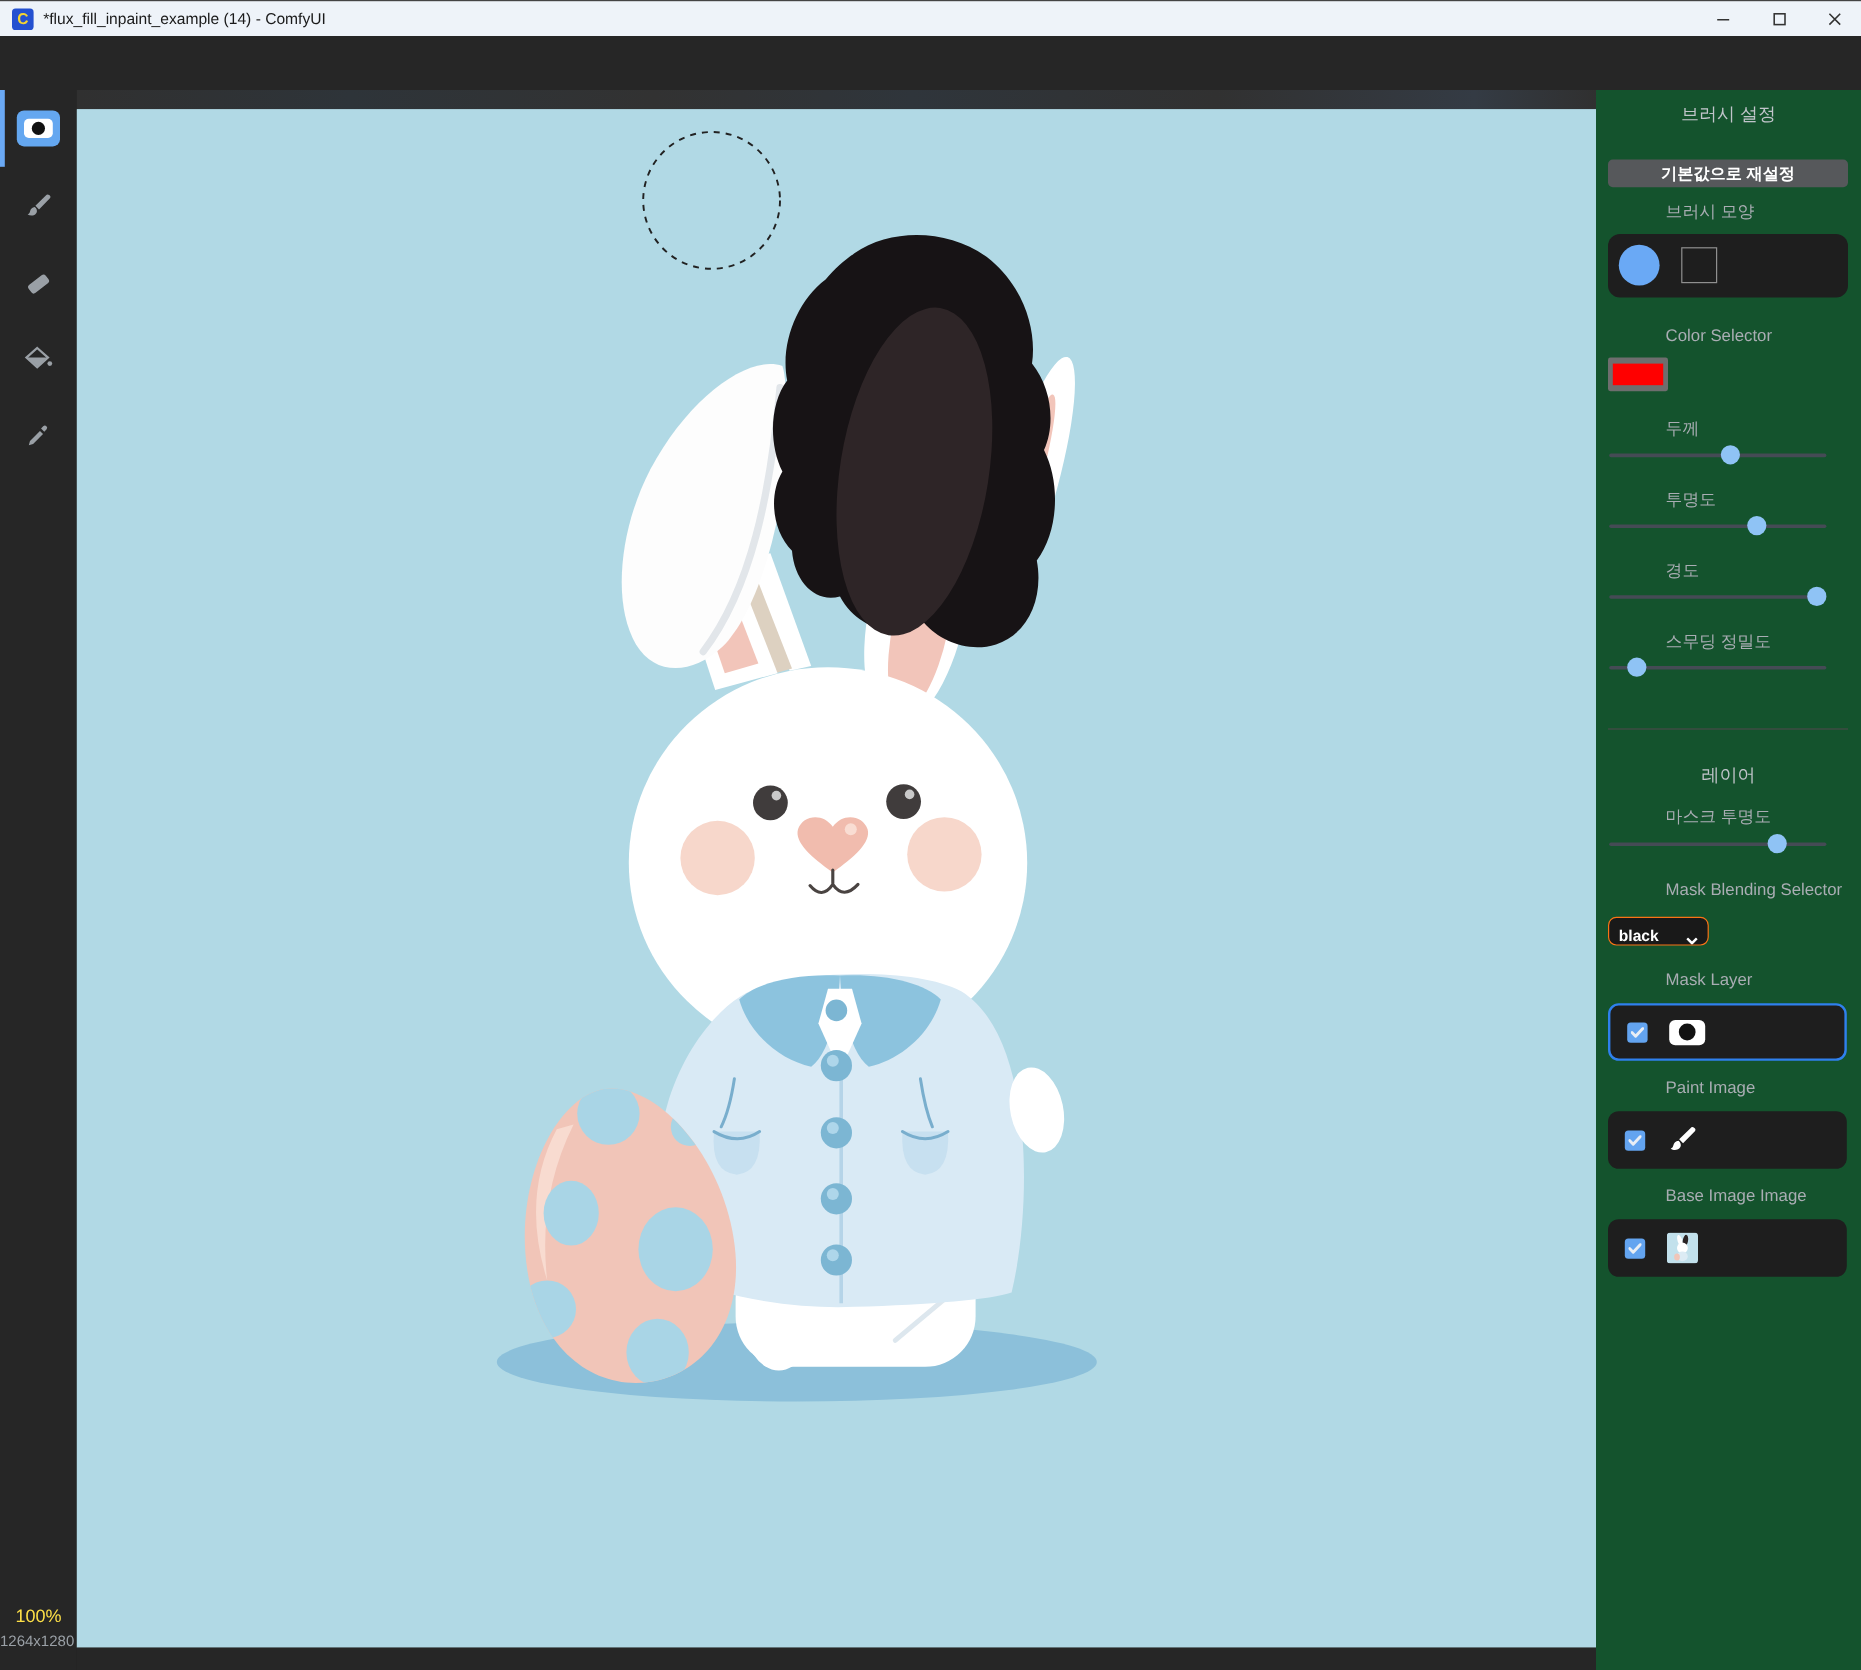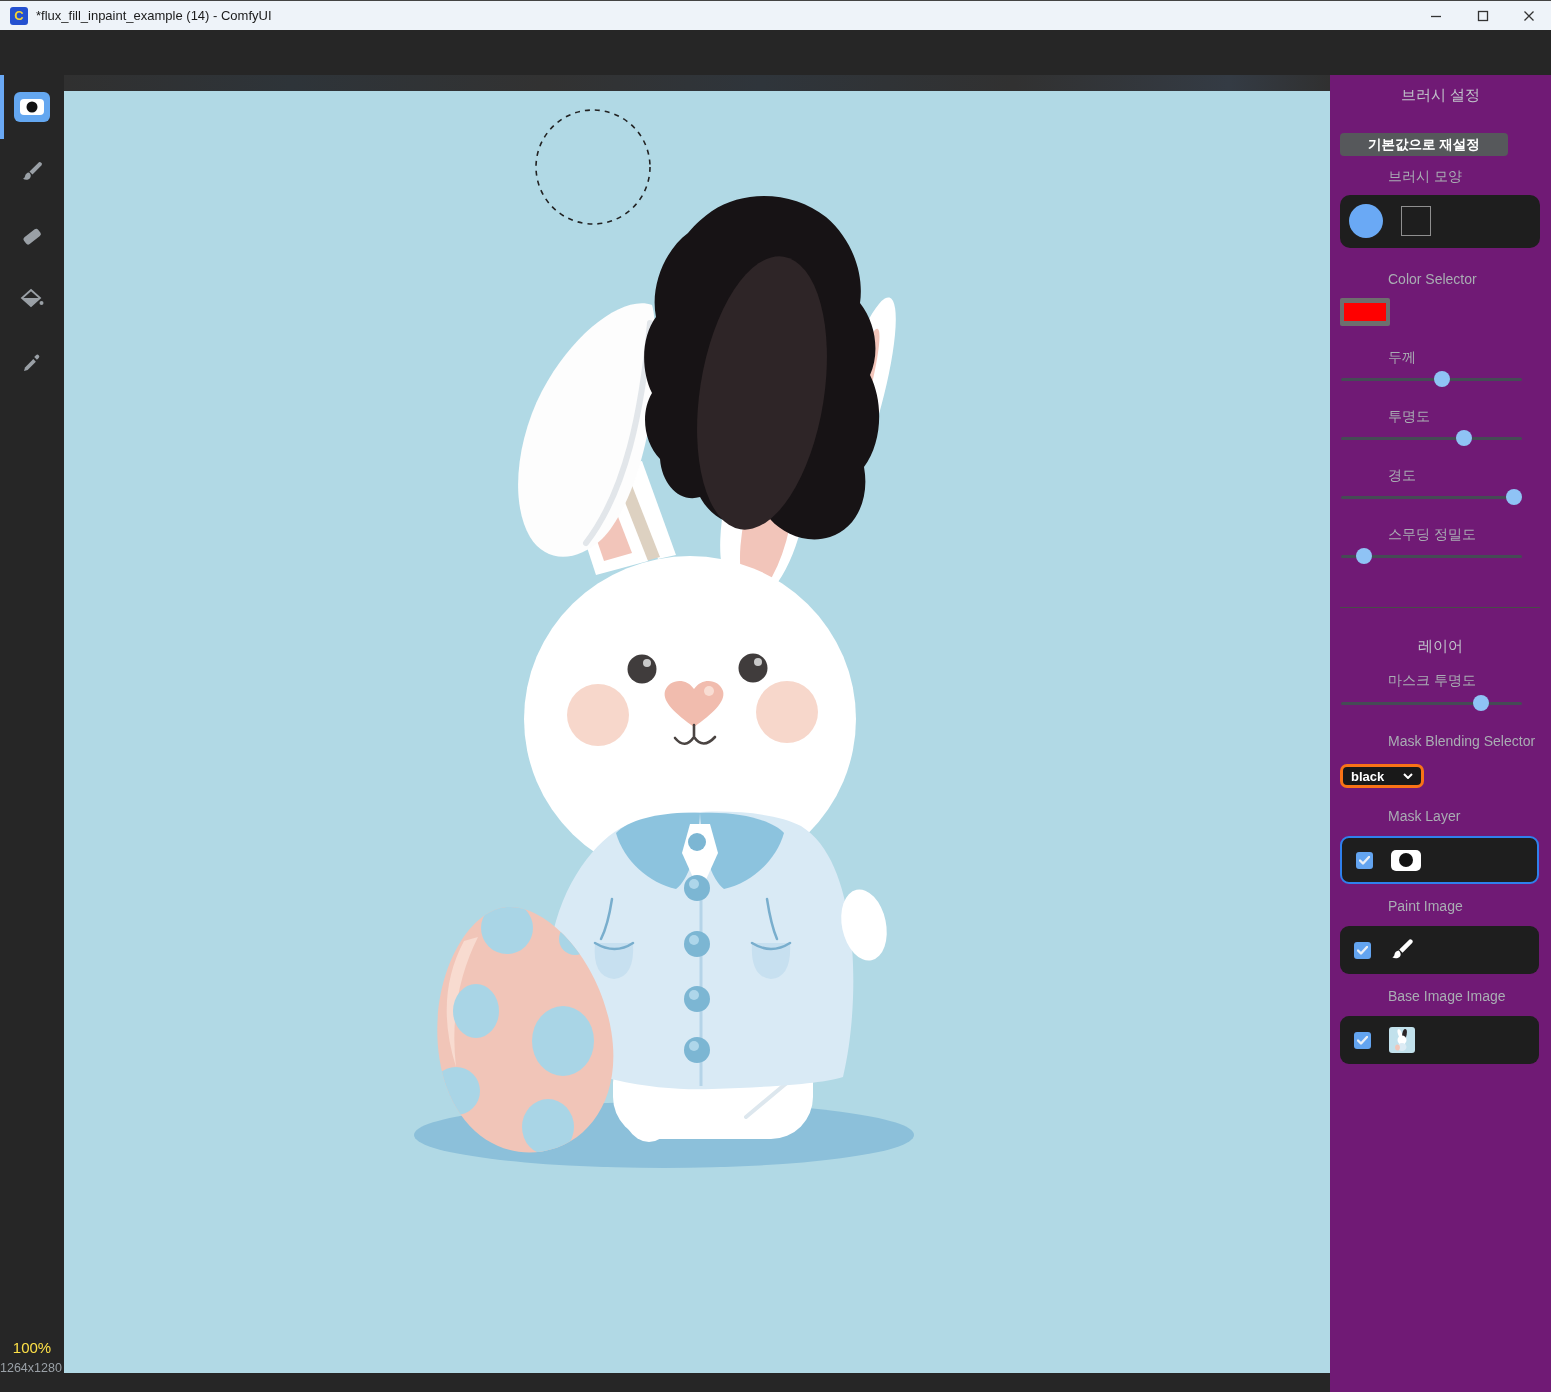--- a/index.html
+++ b/index.html
@@ -33,39 +33,39 @@
   #zoom-label { left:0; top:1264px; width:64px; text-align:center; font-size:15px; color:#fde047; }
   #dim-label  { left:0; top:1286px; width:40px; text-align:center; font-size:12.5px; color:#9aa0a6; }
 
   
   #canvas-topstrip { left:64px; top:75px; width:1266px; height:16px;
     background:linear-gradient(90deg,#303030 0%,#2e3439 18%,#323232 38%,#2f353b 55%,#313131 75%,#343b44 92%,#303030 100%); }
   #canvas-wrap { left:64px; top:91px; width:1266px; height:1282px; background:#b1d9e5; cursor:crosshair; }
   #canvas-bottomstrip { left:64px; top:1373px; width:1266px; height:19px; background:#262626; }
 
   
-  #rpanel { left:1330px; top:75px; width:221px; height:1317px; background:#701a75; }
+  #rpanel { left:1330px; top:75px; width:221px; height:1317px; background:#14532d; }
   .ptitle { left:0; width:221px; text-align:center; font-size:15px; color:#c0c4ca; }
   .plabel { left:18px; font-size:14px; color:#a9adb3;margin-left:40px; }
-  #reset-btn { left:10px; top:58px; width:168px; height:23px; background:#56585b; border:none; border-radius:4px;
+  #reset-btn { left:10px; top:58px; width:200px; height:23px; background:#56585b; border:none; border-radius:4px;
     color:#fff; font-size:13.5px; font-weight:bold; cursor:pointer; }
   #shape-box { left:10px; top:120px; width:200px; height:53px; background:#1e1e1e; border-radius:10px; }
   #shape-circle { left:9px; top:9px; width:34px; height:34px; border-radius:50%; background:#6aa9f5; cursor:pointer; }
   #shape-square { left:61px; top:11px; width:30px; height:30px; border:1px solid #8f8f8f; cursor:pointer; }
   #color-swatch { left:10px; top:223px; width:50px; height:28px; background:#6e6e6e; border-radius:2px; cursor:pointer; }
   #color-swatch .inner { left:4px; top:5px; width:42px; height:18px; background:#ff0000; }
 
   .slider { left:10px; width:183px; height:16px; cursor:pointer; }
   .slider .track { position:absolute; left:1px; top:7px; width:181px; height:3px; background:#454b55; border-radius:2px; }
   .slider .thumb { position:absolute; top:0; width:16px; height:16px; border-radius:50%; background:#8fc3f5; }
 
   .divider { left:10px; width:200px; height:1px; background:#4a4a4a; }
 
-  #blend-dropdown { left:10px; top:689px; width:84px; height:24px; background:#191919; border:3px solid #f97316;
-    border-radius:7px; color:#fff; font-size:13px; font-weight:bold; display:flex; align-items:center;
+  #blend-dropdown { left:10px; top:689px; width:84px; height:24px; background:#191919; border:1px solid #f97316;
+    border-radius:7px; color:#fff; font-size:13px; font-weight:bold; display:flex; align-items:flex-end;
     padding:0 8px; gap:10px; cursor:pointer; }
   #blend-dropdown svg { stroke:#fff; stroke-width:2; fill:none; margin-left:auto; }
 
   .layer-item { left:10px; width:199px; height:48px; background:#1e1e1e; border-radius:9px;
     display:flex; align-items:center; gap:18px; padding-left:14px; cursor:pointer; }
   .layer-item.selected { border:2px solid #2f80ed; }
   .checkbox { width:17px; height:17px; background:#63a4f0; border-radius:3px; display:flex;
     align-items:center; justify-content:center; cursor:pointer; flex:none; }
   .checkbox svg { stroke:#e9eef5; stroke-width:2.4; fill:none; stroke-linecap:round; stroke-linejoin:round; }
   .mask-glyph { width:30px; height:21px; background:#fff; border-radius:5px; position:relative; }

